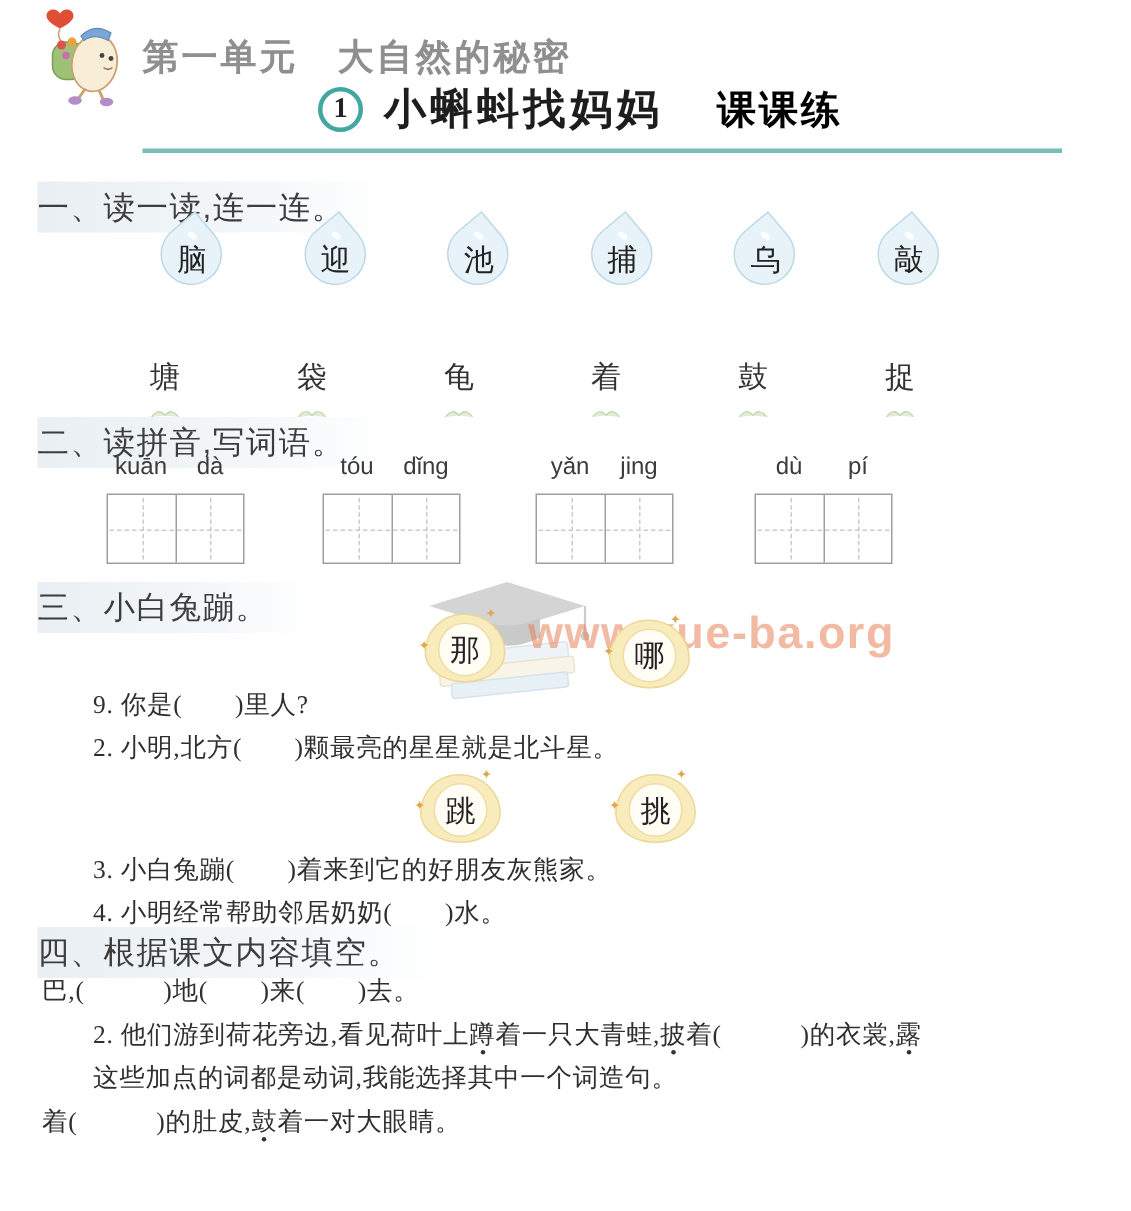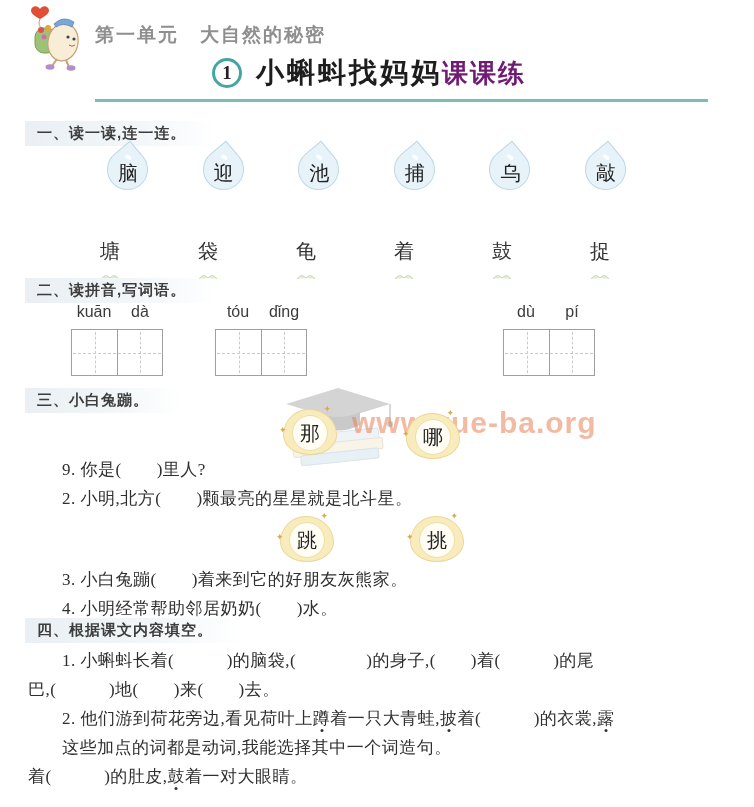--- a/index.html
+++ b/index.html
@@ -2,33 +2,33 @@
 <html><head>
 <meta charset="utf-8">
 <style>
   html,body{margin:0;padding:0;background:#ffffff;}
   .page{position:relative;width:754px;height:807px;background:#fff;overflow:hidden;
         font-family:"Liberation Serif","DejaVu Serif",serif;color:#2f2f2f;}
 
   
   .mascot{position:absolute;left:10px;top:4px;}
   .unit-label{position:absolute;left:95px;top:22px;font-family:"Liberation Sans","DejaVu Sans",sans-serif;
-              font-weight:bold;font-size:19px;color:#8f8f8f;letter-spacing:2px;}
+              font-weight:bold;font-size:24px;color:#8f8f8f;letter-spacing:2px;}
   .title-row{position:absolute;left:212px;top:54px;display:flex;align-items:center;}
   .num-badge{width:30px;height:30px;border:3px solid #43a7a1;border-radius:50%;box-sizing:border-box;
              display:flex;align-items:center;justify-content:center;font-weight:bold;font-size:19px;color:#222;
              background:#fff;}
   .lesson-title{margin-left:14px;font-size:28px;font-weight:bold;color:#1d1d1d;letter-spacing:3px;}
-  .lesson-tag{font-family:"Liberation Sans","DejaVu Sans",sans-serif;
-              font-size:26px;font-weight:bold;color:#701a75;letter-spacing:2px;}
+  .lesson-tag{margin-left:36px;font-family:"Liberation Sans","DejaVu Sans",sans-serif;
+              font-size:26px;font-weight:bold;color:#000000;letter-spacing:2px;}
   .divider{position:absolute;left:95px;top:99px;width:613px;height:3px;background:#79bcb8;}
 
   
-  .sec-heading{position:absolute;font-family:"Liberation Sans","DejaVu Sans",sans-serif;font-weight:bold;
-               font-size:15px;color:#3d3d3d;letter-spacing:1px;padding:3px 32px 3px 12px;
+  .sec-heading{position:absolute;font-family:"Liberation Sans","DejaVu Sans",sans-serif;font-weight:normal;
+               font-size:21px;color:#3d3d3d;letter-spacing:1px;padding:3px 32px 3px 0;
                background:linear-gradient(90deg,#e9eff3 0%,#f2f6f8 55%,rgba(255,255,255,0) 100%);}
 
   
   .drops-row{position:absolute;left:104px;top:146px;width:526px;display:flex;justify-content:space-between;}
   .drop{position:relative;width:48px;height:48px;}
   .drop-shape{position:absolute;left:3px;top:3px;width:41px;height:41px;background:#e8f3f9;
               border:1px solid #bcd9e7;border-radius:0 50% 50% 50%;transform:rotate(50deg);box-sizing:border-box;}
   .drop-shape::after{content:"";position:absolute;left:7px;top:9px;width:7px;height:4px;background:#ffffff;
               border-radius:50%;opacity:.9;transform:rotate(-15deg);}
   .drop-char{position:absolute;left:0;top:6px;width:48px;height:42px;display:flex;align-items:center;
@@ -203,20 +203,32 @@
           <span>kuān</span>
           <span>dà</span>
         </div>
       <div class="wgrid">
           <div class="vmid"></div>
           <div class="hdash"></div>
           <div class="vdash1"></div>
           <div class="vdash2"></div>
         </div>
     </div>
+    <div class="pg" style="left:357px;">
+      <div class="py">
+          <span>yǎn</span>
+          <span>jing</span>
+        </div>
+      <div class="wgrid">
+          <div class="vmid"></div>
+          <div class="hdash"></div>
+          <div class="vdash1"></div>
+          <div class="vdash2"></div>
+        </div>
+    </div>
     <div class="pg" style="left:503px;">
       <div class="py">
           <span>dù</span>
           <span>pí</span>
         </div>
       <div class="wgrid">
           <div class="vmid"></div>
           <div class="hdash"></div>
           <div class="vdash1"></div>
           <div class="vdash2"></div>
@@ -268,20 +280,19 @@
       <span class="star s1">✦</span>
       <span class="star s2">✦</span>
     <div class="blob-inner">挑</div>
   </div>
 
   <div class="ex-item" style="top:568px;">3. 小白兔蹦(　　)着来到它的好朋友灰熊家。</div>
   <div class="ex-item" style="top:597px;">4. 小明经常帮助邻居奶奶(　　)水。</div>
 
   <div class="sec-heading" style="left:25px;top:618px;">四、根据课文内容填空。</div>
   <div class="sec4-body" id="sec4-body">
-      <div class="text-line indent"><span>1. 小蝌蚪长着(　　　)的脑袋,(　　　　)的身子,(　　)着(　　　)的尾</span></div>
       <div class="text-line"><span>巴,(　　　)地(　　)来(　　)去。</span></div>
       <div class="text-line indent"><span>2. 他们游到荷花旁边,看见荷叶上</span><span class="dot-char">蹲</span><span>着一只大青蛙,</span><span class="dot-char">披</span><span>着(　　　)的衣裳,</span><span class="dot-char">露</span></div>
       <div class="text-line indent"><span>这些加点的词都是动词,我能选择其中一个词造句。</span></div>
       <div class="text-line"><span>着(　　　)的肚皮,</span><span class="dot-char">鼓</span><span>着一对大眼睛。</span></div>
     </div>
 
 </div>
 
 </body></html>

